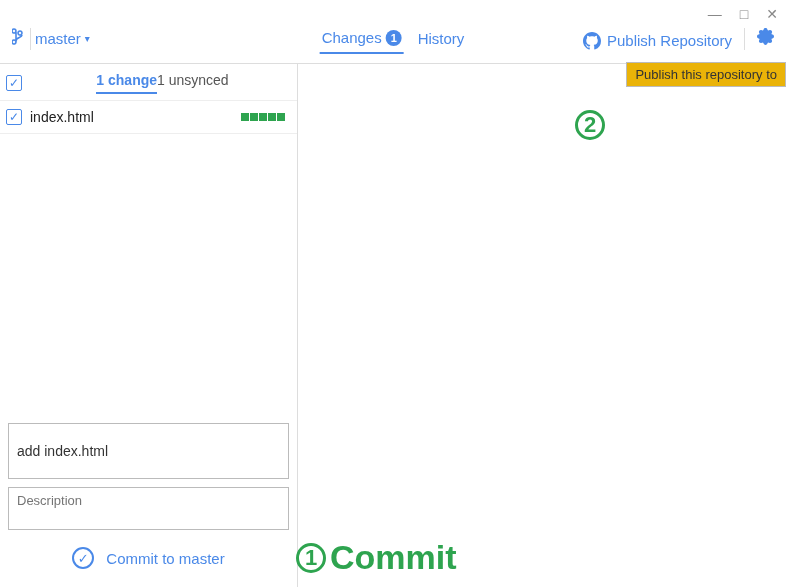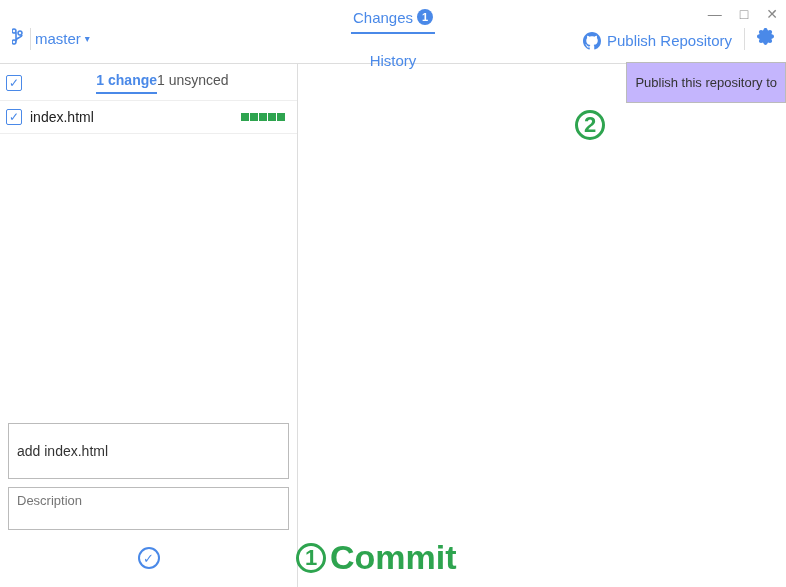--- a/index.html
+++ b/index.html
@@ -40,44 +40,43 @@
     .divider-v { width: 1px; height: 22px; background: #ddd; }
     .branch-name { color: #4a89e8; font-size: 15px; cursor: pointer; display: flex; align-items: center; gap: 4px; }
     .caret-down { font-size: 10px; color: #4a89e8; }
     .center-tabs {
       position: absolute;
       left: 50%;
       transform: translateX(-50%);
       display: flex;
       align-items: center;
       gap: 12px;
-      flex-direction: column;
     }
     .tab { color: #4a89e8; font-size: 15px; cursor: pointer; padding: 6px 2px; display: flex; align-items: center; gap: 4px; }
     .tab.active { border-bottom: 2px solid #4a89e8; font-weight: 500; }
     .badge-circle {
       display: inline-flex; align-items: center; justify-content: center;
       width: 16px; height: 16px; border-radius: 50%;
       background: #4a89e8; color: #fff; font-size: 11px; font-weight: bold;
     }
     .right-actions {
       margin-left: auto;
       display: flex;
       align-items: flex-end;
       gap: 12px;
     }
     .publish { display: flex; align-items: center; gap: 6px; color: #4a89e8; cursor: pointer; font-size: 15px; }
     .octocat { width: 18px; height: 18px; }
     .gear { color: #4a89e8; font-size: 17px; cursor: pointer; }
     .tooltip-box {
       position: absolute;
       top: 62px; right: 0;
-      background: #c4b5fd;
+      background: #eab308;
       border: 1px solid #bbb;
-      padding: 12px 8px;
+      padding: 4px 8px;
       font-size: 13px;
       color: #333;
       z-index: 5;
       white-space: nowrap;
     }
     .body-area {
       display: flex;
       height: calc(100% - 64px);
     }
     .sidebar {
@@ -215,20 +214,21 @@
           <span></span>
           <span></span>
       </span>
     </div>
 
     <div class="commit-area">
       <input class="commit-input" value="add index.html" style="">
       <textarea class="commit-textarea" placeholder="Description" style=""></textarea>
       <div class="commit-btn">
         <span class="check-circle">✓</span>
+        <span>Commit to master</span>
       </div>
     </div>
   </div>
   <div class="main-pane"></div>
 </div>
 
 <div class="annotation ann-commit">
   <span class="circled-num">1</span>
   <span>Commit</span>
 </div>

